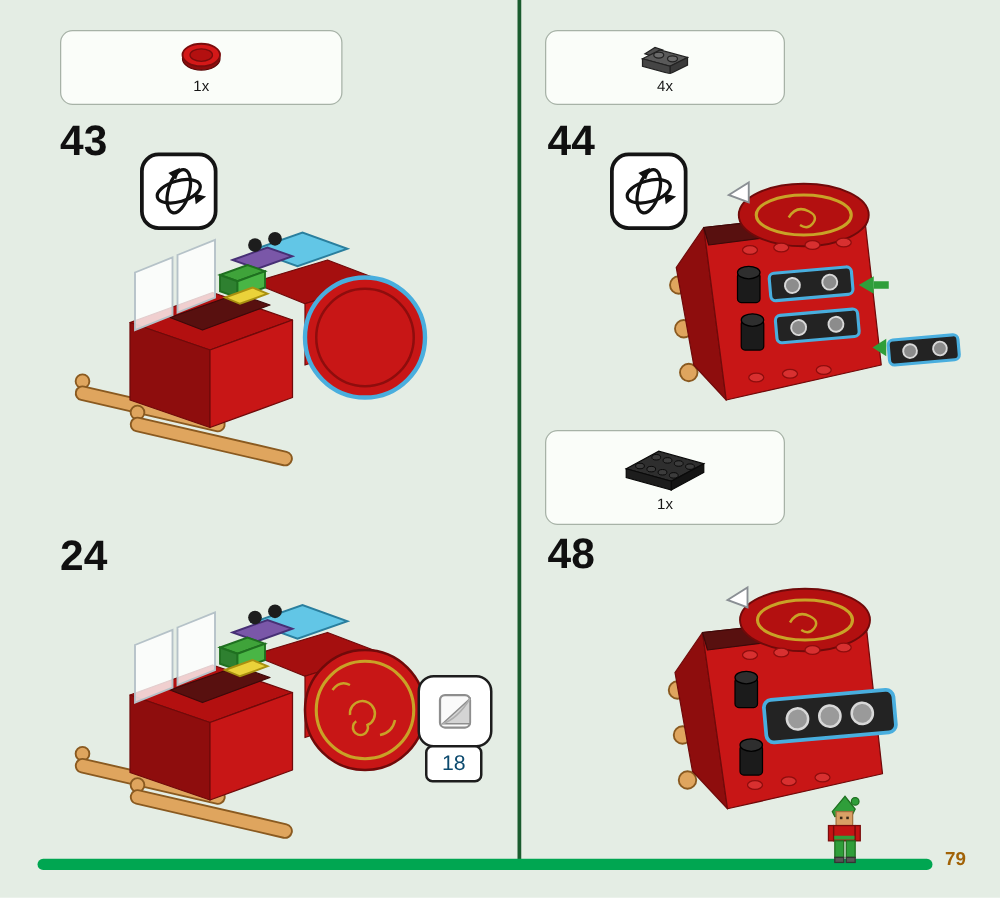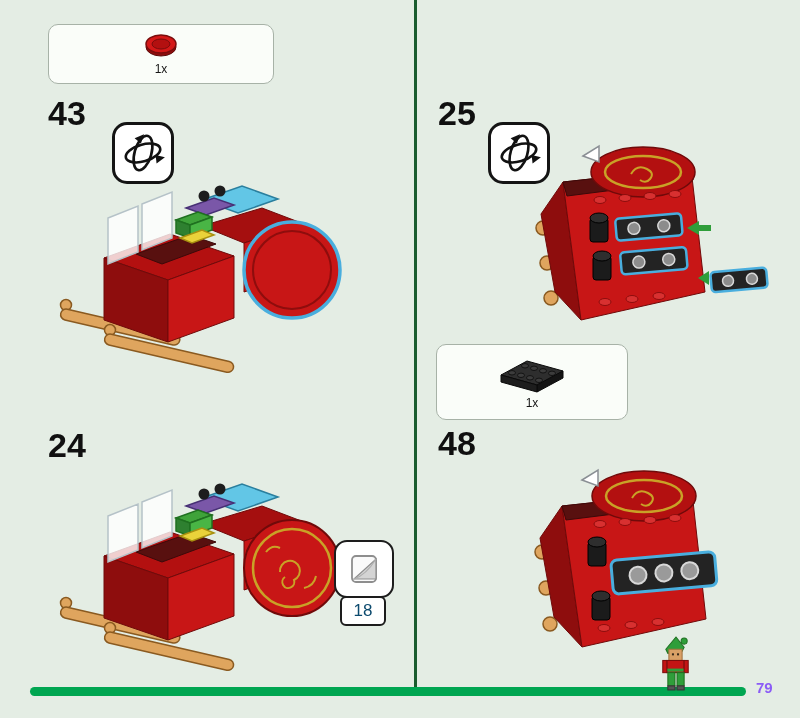--- a/index.html
+++ b/index.html
@@ -25,21 +25,21 @@
     display:flex; align-items:center; justify-content:center;
   }
   .art { position:absolute; }
   .divider { position:absolute; left:414px; top:0; width:3px; height:688px; background:#1a5c2e; }
   .progress-bar {
     position:absolute; left:30px; top:687px; width:716px; height:9px;
     background:#00a651; border-radius:5px; z-index:1;
   }
   .page-number {
     position:absolute; left:756px; top:679px; font-size:15px;
-    font-weight:bold; color:#8b5cf6;
+    font-weight:bold; color:#a16207;
   }
   .callout-box {
     position:absolute; left:334px; top:540px; width:60px; height:58px;
     background:#ffffff; border:2.5px solid #1d1d1d; border-radius:13px;
     display:flex; align-items:center; justify-content:center; z-index:2;
   }
   .callout-num {
     position:absolute; left:340px; top:596px; width:46px; height:30px;
     background:#ffffff; border:2.5px solid #1d1d1d; border-radius:6px;
     display:flex; align-items:center; justify-content:center;
@@ -152,22 +152,33 @@
     <svg width="36" height="36" viewBox="0 0 36 36">
       <rect x="6" y="5" width="24" height="26" rx="4" fill="#fafafa" stroke="#8e8e8e" stroke-width="1.8"></rect>
       <polygon points="8,28 30,8 30,28" fill="#d4d4d4" stroke="#8e8e8e" stroke-width="1.2"></polygon>
       <path d="M8,28 Q20,24 30,8" fill="none" stroke="#aeaeae" stroke-width="1.2"></path>
     </svg>
   </div>
   <div class="callout-num">18</div>
 
   <div class="divider"></div>
 
-
-  <div class="step-number" style="left:438px; top:96px;">25</div>
+  <div class="parts-box" style="left:436px; top:24px; width:192px; height:60px;">
+    <svg width="44" height="26" viewBox="0 0 44 26">
+      <polygon points="6,10 14,5 20,7 12,12" fill="#505050" stroke="#222" stroke-width="1"></polygon>
+      <polygon points="4,14 18,7 40,13 26,20" fill="#5a5a5a" stroke="#222" stroke-width="1"></polygon>
+      <polygon points="26,20 40,13 40,19 26,26" fill="#3a3a3a" stroke="#222" stroke-width="1"></polygon>
+      <polygon points="4,14 26,20 26,26 4,20" fill="#454545" stroke="#222" stroke-width="1"></polygon>
+      <ellipse cx="17" cy="11" rx="4" ry="2.4" fill="#6a6a6a" stroke="#222" stroke-width="1"></ellipse>
+      <ellipse cx="28" cy="14" rx="4" ry="2.4" fill="#6a6a6a" stroke="#222" stroke-width="1"></ellipse>
+    </svg>
+    <div class="qty">4x</div>
+  </div>
+
+  <div class="step-number" style="left:438px; top:96px;">44</div>
 
   <div class="rotate-box" style="left:488px; top:122px;">
     <svg width="46" height="46" viewBox="0 0 44 44">
       <ellipse cx="22" cy="22" rx="17" ry="8" fill="none" stroke="#111" stroke-width="2.5" transform="rotate(-16 22 22)"></ellipse>
       <ellipse cx="22" cy="22" rx="8" ry="17" fill="none" stroke="#111" stroke-width="2.5" transform="rotate(16 22 22)"></ellipse>
       <polygon points="34,24 43,26 35,32" fill="#111"></polygon>
       <polygon points="14,8 23,4 20,13" fill="#111"></polygon>
     </svg>
   </div>
 

